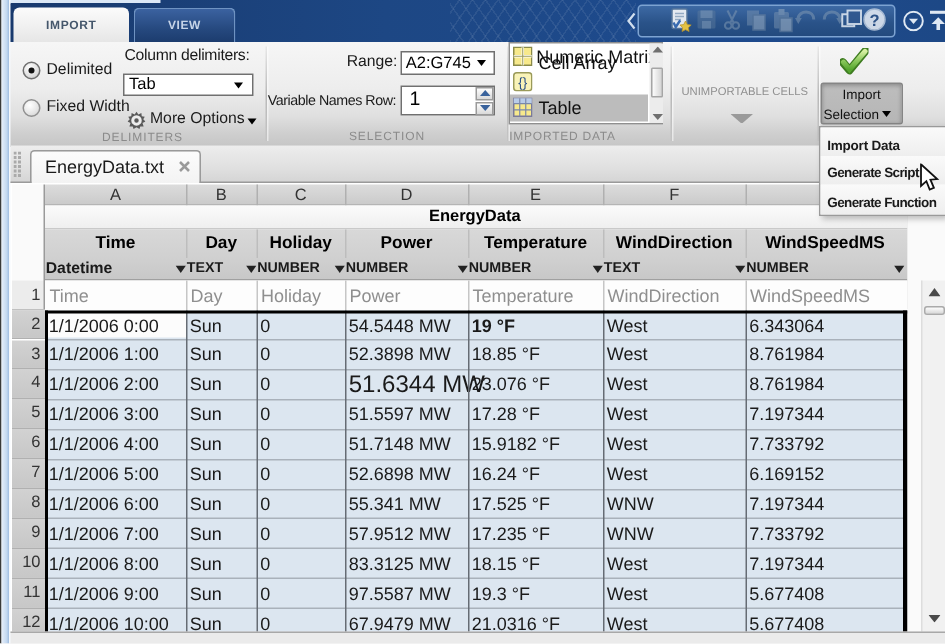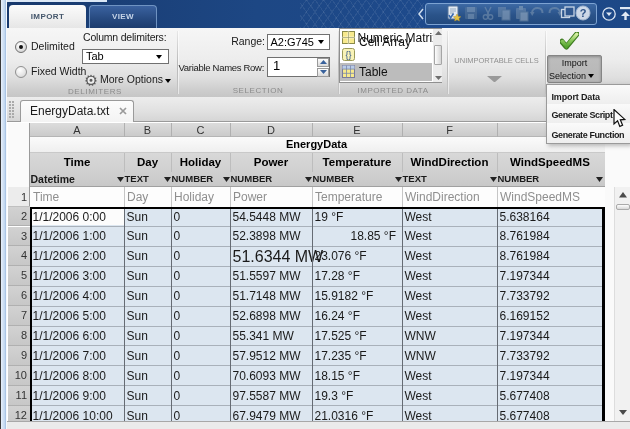--- a/index.html
+++ b/index.html
@@ -133,21 +133,21 @@
   </svg>
 <div class="a" style="left:359px;top:64px;width:74px;height:16px;font-size:12px;color:#111;line-height:16px;">Table</div>
 <div class="a" style="left:433px;top:29px;width:9px;height:53px;background:#ececec;"></div>
 <svg class="a" style="left:434.5px;top:31px;" width="7" height="5">
     <path d="M0 4 L3.5 0 L7 4z" fill="#6f6f6f"></path>
   </svg>
 <svg class="a" style="left:434.5px;top:76px;" width="7" height="5">
     <path d="M0 0 L3.5 4 L7 0z" fill="#6f6f6f"></path>
   </svg>
 <div class="a" style="left:433.5px;top:45px;width:8px;height:20px;background:linear-gradient(90deg,#fdfdfd,#d5d5d5);border:1px solid #a5a5a5;border-radius:1px;"></div>
-<div class="a" style="left:338px;top:86px;width:110px;height:10px;font-size:8px;color:#8b8b8b;text-align:center;letter-spacing:0.5px;">IMPORTED DATA</div>
+<div class="a" style="left:320px;top:86px;width:110px;height:10px;font-size:8px;color:#8b8b8b;text-align:center;letter-spacing:0.5px;">IMPORTED DATA</div>
 <div class="a" style="left:446px;top:56px;width:101px;height:10px;font-size:7.5px;color:#8f8f8f;text-align:center;white-space:nowrap;">UNIMPORTABLE CELLS</div>
 <svg class="a" style="left:487px;top:75.5px;" width="15" height="6.5">
     <path d="M0 0 L15 0 L7.5 6.5z" fill="#9a9a9a"></path>
   </svg>
 <svg class="a" style="left:560px;top:32px;" width="19" height="18" viewBox="0 0 21 20">
     <defs>
       <linearGradient id="gg" x1="0" y1="0" x2="0" y2="1">
         <stop offset="0" stop-color="#d7f0a2"></stop>
         <stop offset="0.5" stop-color="#8cc95e"></stop>
         <stop offset="1" stop-color="#55a52e"></stop>
@@ -255,29 +255,29 @@
 <div class="a" style="left:402px;top:186.6px;width:1px;height:20.0px;background:#c6c6c6;"></div>
 <div class="a" style="left:405px;top:186.6px;height:20.0px;font-size:12px;color:#8f8f8f;line-height:20.0px;">WindDirection</div>
 <div class="a" style="left:497px;top:186.6px;width:1px;height:20.0px;background:#c6c6c6;"></div>
 <div class="a" style="left:500px;top:186.6px;height:20.0px;font-size:12px;color:#8f8f8f;line-height:20.0px;">WindSpeedMS</div>
 <div class="a" style="left:30px;top:206.6px;width:573px;height:215.29999999999998px;background:#dce6f0;"></div>
 <div class="a" style="left:31px;top:206.6px;width:93px;height:18.9px;background:#fcfcfc;"></div>
 <div class="a" style="left:32.5px;top:207.5px;height:19.9px;font-size:12px;color:#1a1a1a;line-height:19.9px;white-space:nowrap;">1/1/2006 0:00</div>
 <div class="a" style="left:126.5px;top:207.5px;height:19.9px;font-size:12px;color:#1a1a1a;line-height:19.9px;white-space:nowrap;">Sun</div>
 <div class="a" style="left:173.5px;top:207.5px;height:19.9px;font-size:12px;color:#1a1a1a;line-height:19.9px;white-space:nowrap;">0</div>
 <div class="a" style="left:232.5px;top:207.5px;height:19.9px;font-size:12px;color:#1a1a1a;line-height:19.9px;white-space:nowrap;">54.5448 MW</div>
-<div class="a" style="left:314.5px;top:207.5px;height:19.9px;font-size:12px;color:#1a1a1a;line-height:19.9px;white-space:nowrap;">19 °F</div>
+<div class="a" style="left:314.5px;top:207.5px;height:19.9px;font-size:12px;color:#1a1a1a;line-height:19.9px;white-space:nowrap;font-weight:bold;">19 °F</div>
 <div class="a" style="left:404.5px;top:207.5px;height:19.9px;font-size:12px;color:#1a1a1a;line-height:19.9px;white-space:nowrap;">West</div>
-<div class="a" style="left:499.5px;top:207.5px;height:19.9px;font-size:12px;color:#1a1a1a;line-height:19.9px;white-space:nowrap;">5.638164</div>
+<div class="a" style="left:499.5px;top:207.5px;height:19.9px;font-size:12px;color:#1a1a1a;line-height:19.9px;white-space:nowrap;">6.343064</div>
 <div class="a" style="left:30px;top:226.0px;width:573px;height:1px;background:#a9b1ba;"></div>
 <div class="a" style="left:32.5px;top:227.4px;height:19.9px;font-size:12px;color:#1a1a1a;line-height:19.9px;white-space:nowrap;">1/1/2006 1:00</div>
 <div class="a" style="left:126.5px;top:227.4px;height:19.9px;font-size:12px;color:#1a1a1a;line-height:19.9px;white-space:nowrap;">Sun</div>
 <div class="a" style="left:173.5px;top:227.4px;height:19.9px;font-size:12px;color:#1a1a1a;line-height:19.9px;white-space:nowrap;">0</div>
 <div class="a" style="left:232.5px;top:227.4px;height:19.9px;font-size:12px;color:#1a1a1a;line-height:19.9px;white-space:nowrap;">52.3898 MW</div>
-<div class="a" style="left:314.5px;top:227.4px;height:19.9px;font-size:12px;color:#1a1a1a;line-height:19.9px;white-space:nowrap;padding-left:36px;">18.85 °F</div>
+<div class="a" style="left:314.5px;top:227.4px;height:19.9px;font-size:12px;color:#1a1a1a;line-height:19.9px;white-space:nowrap;">18.85 °F</div>
 <div class="a" style="left:404.5px;top:227.4px;height:19.9px;font-size:12px;color:#1a1a1a;line-height:19.9px;white-space:nowrap;">West</div>
 <div class="a" style="left:499.5px;top:227.4px;height:19.9px;font-size:12px;color:#1a1a1a;line-height:19.9px;white-space:nowrap;">8.761984</div>
 <div class="a" style="left:30px;top:245.9px;width:573px;height:1px;background:#a9b1ba;"></div>
 <div class="a" style="left:32.5px;top:247.29999999999998px;height:19.9px;font-size:12px;color:#1a1a1a;line-height:19.9px;white-space:nowrap;">1/1/2006 2:00</div>
 <div class="a" style="left:126.5px;top:247.29999999999998px;height:19.9px;font-size:12px;color:#1a1a1a;line-height:19.9px;white-space:nowrap;">Sun</div>
 <div class="a" style="left:173.5px;top:247.29999999999998px;height:19.9px;font-size:12px;color:#1a1a1a;line-height:19.9px;white-space:nowrap;">0</div>
 <div class="a" style="left:232.5px;top:247.29999999999998px;height:19.9px;font-size:16px;color:#1a1a1a;line-height:19.9px;white-space:nowrap;">51.6344 MW</div>
 <div class="a" style="left:314.5px;top:247.29999999999998px;height:19.9px;font-size:12px;color:#1a1a1a;line-height:19.9px;white-space:nowrap;">23.076 °F</div>
 <div class="a" style="left:404.5px;top:247.29999999999998px;height:19.9px;font-size:12px;color:#1a1a1a;line-height:19.9px;white-space:nowrap;">West</div>
 <div class="a" style="left:499.5px;top:247.29999999999998px;height:19.9px;font-size:12px;color:#1a1a1a;line-height:19.9px;white-space:nowrap;">8.761984</div>
@@ -318,21 +318,21 @@
 <div class="a" style="left:126.5px;top:346.79999999999995px;height:19.9px;font-size:12px;color:#1a1a1a;line-height:19.9px;white-space:nowrap;">Sun</div>
 <div class="a" style="left:173.5px;top:346.79999999999995px;height:19.9px;font-size:12px;color:#1a1a1a;line-height:19.9px;white-space:nowrap;">0</div>
 <div class="a" style="left:232.5px;top:346.79999999999995px;height:19.9px;font-size:12px;color:#1a1a1a;line-height:19.9px;white-space:nowrap;">57.9512 MW</div>
 <div class="a" style="left:314.5px;top:346.79999999999995px;height:19.9px;font-size:12px;color:#1a1a1a;line-height:19.9px;white-space:nowrap;">17.235 °F</div>
 <div class="a" style="left:404.5px;top:346.79999999999995px;height:19.9px;font-size:12px;color:#1a1a1a;line-height:19.9px;white-space:nowrap;">WNW</div>
 <div class="a" style="left:499.5px;top:346.79999999999995px;height:19.9px;font-size:12px;color:#1a1a1a;line-height:19.9px;white-space:nowrap;">7.733792</div>
 <div class="a" style="left:30px;top:365.29999999999995px;width:573px;height:1px;background:#a9b1ba;"></div>
 <div class="a" style="left:32.5px;top:366.69999999999993px;height:19.9px;font-size:12px;color:#1a1a1a;line-height:19.9px;white-space:nowrap;">1/1/2006 8:00</div>
 <div class="a" style="left:126.5px;top:366.69999999999993px;height:19.9px;font-size:12px;color:#1a1a1a;line-height:19.9px;white-space:nowrap;">Sun</div>
 <div class="a" style="left:173.5px;top:366.69999999999993px;height:19.9px;font-size:12px;color:#1a1a1a;line-height:19.9px;white-space:nowrap;">0</div>
-<div class="a" style="left:232.5px;top:366.69999999999993px;height:19.9px;font-size:12px;color:#1a1a1a;line-height:19.9px;white-space:nowrap;">70.6093 MW</div>
+<div class="a" style="left:232.5px;top:366.69999999999993px;height:19.9px;font-size:12px;color:#1a1a1a;line-height:19.9px;white-space:nowrap;">83.3125 MW</div>
 <div class="a" style="left:314.5px;top:366.69999999999993px;height:19.9px;font-size:12px;color:#1a1a1a;line-height:19.9px;white-space:nowrap;">18.15 °F</div>
 <div class="a" style="left:404.5px;top:366.69999999999993px;height:19.9px;font-size:12px;color:#1a1a1a;line-height:19.9px;white-space:nowrap;">West</div>
 <div class="a" style="left:499.5px;top:366.69999999999993px;height:19.9px;font-size:12px;color:#1a1a1a;line-height:19.9px;white-space:nowrap;">7.197344</div>
 <div class="a" style="left:30px;top:385.19999999999993px;width:573px;height:1px;background:#a9b1ba;"></div>
 <div class="a" style="left:32.5px;top:386.59999999999997px;height:19.9px;font-size:12px;color:#1a1a1a;line-height:19.9px;white-space:nowrap;">1/1/2006 9:00</div>
 <div class="a" style="left:126.5px;top:386.59999999999997px;height:19.9px;font-size:12px;color:#1a1a1a;line-height:19.9px;white-space:nowrap;">Sun</div>
 <div class="a" style="left:173.5px;top:386.59999999999997px;height:19.9px;font-size:12px;color:#1a1a1a;line-height:19.9px;white-space:nowrap;">0</div>
 <div class="a" style="left:232.5px;top:386.59999999999997px;height:19.9px;font-size:12px;color:#1a1a1a;line-height:19.9px;white-space:nowrap;">97.5587 MW</div>
 <div class="a" style="left:314.5px;top:386.59999999999997px;height:19.9px;font-size:12px;color:#1a1a1a;line-height:19.9px;white-space:nowrap;">19.3 °F</div>
 <div class="a" style="left:404.5px;top:386.59999999999997px;height:19.9px;font-size:12px;color:#1a1a1a;line-height:19.9px;white-space:nowrap;">West</div>

